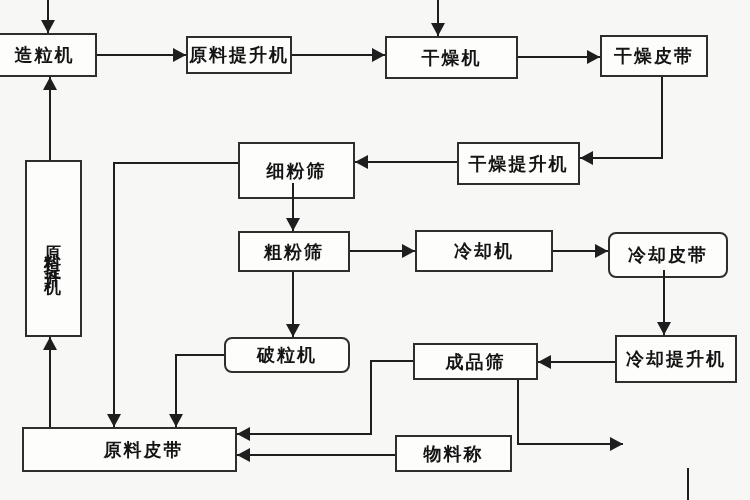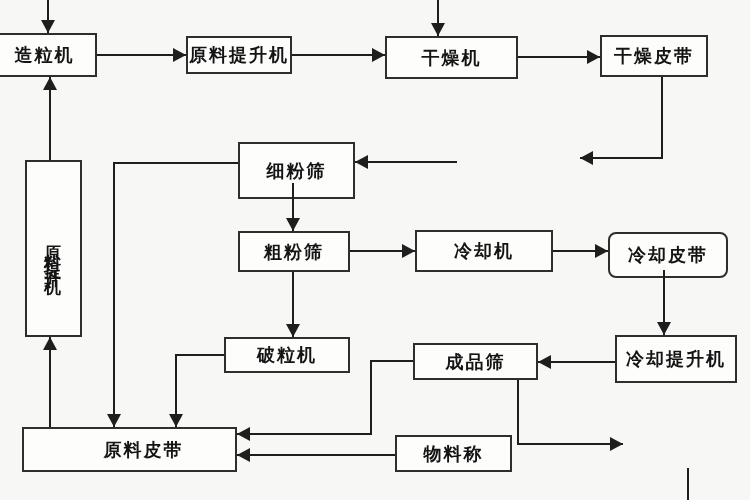--- a/index.html
+++ b/index.html
@@ -38,28 +38,29 @@
   <div class="node" style="left:186px;top:36px;width:106px;height:38px;">原料提升机</div>
 
   <div class="node" style="left:385px;top:36px;width:133px;height:43px;">干燥机</div>
 
   <div class="node" style="left:600px;top:35px;width:108px;height:42px;">干燥皮带</div>
 
   <div class="node vert" style="left:25px;top:160px;width:57px;height:177px;">原料提升机</div>
 
   <div class="node" style="left:238px;top:142px;width:117px;height:57px;font-family:Liberation Mono, monospace;">细粉筛</div>
 
+  <div class="node" style="left:457px;top:142px;width:123px;height:43px;">干燥提升机</div>
 
   <div class="node" style="left:238px;top:231px;width:112px;height:41px;">粗粉筛</div>
 
   <div class="node" style="left:415px;top:230px;width:138px;height:42px;">冷却机</div>
 
   <div class="node" style="left:608px;top:232px;width:120px;height:46px;border-radius:8px;">冷却皮带</div>
 
-  <div class="node" style="left:224px;top:337px;width:126px;height:36px;">破粒机</div>
+  <div class="node" style="left:224px;top:337px;width:126px;height:36px;border-radius:8px;">破粒机</div>
 
   <div class="node" style="left:413px;top:343px;width:125px;height:37px;">成品筛</div>
 
   <div class="node" style="left:615px;top:335px;width:122px;height:48px;">冷却提升机</div>
 
   <div class="node" style="left:22px;top:427px;width:215px;height:45px;padding-left:28px;">原料皮带</div>
 
   <div class="node" style="left:395px;top:435px;width:117px;height:37px;">物料称</div>
 
 

